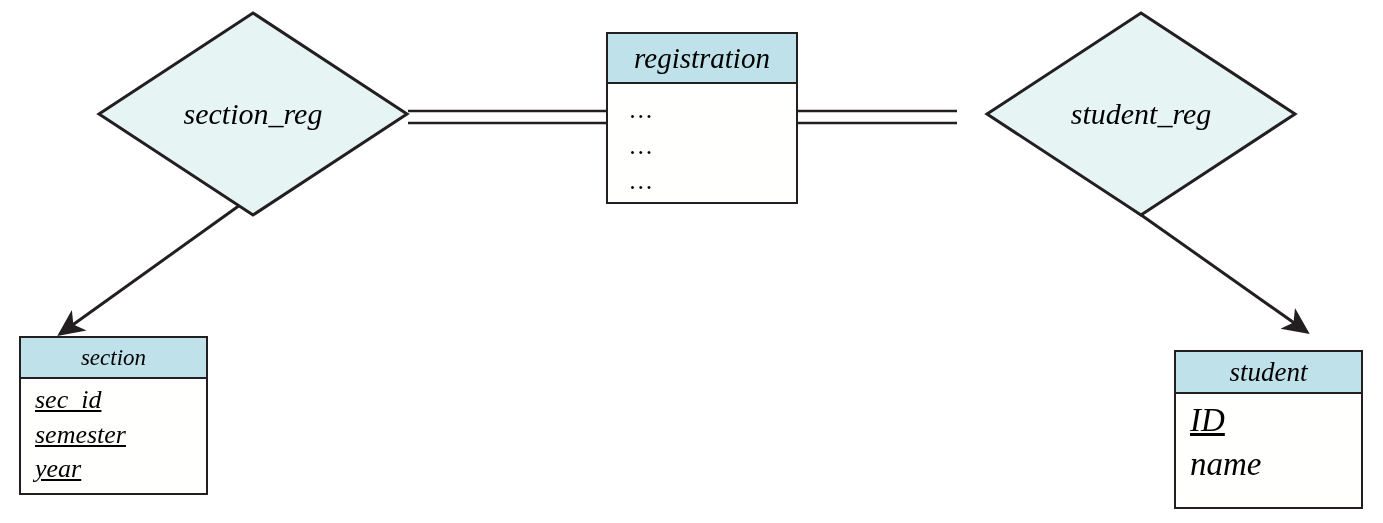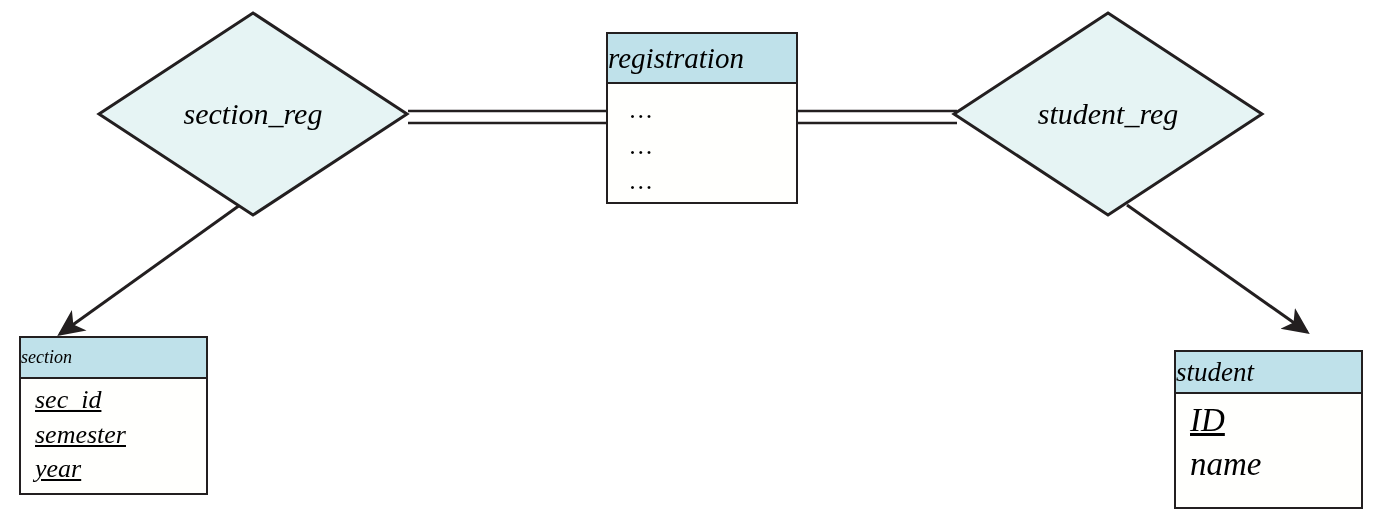--- a/index.html
+++ b/index.html
@@ -28,20 +28,21 @@
     position: absolute;
     box-sizing: border-box;
     border: 2.5px solid #231f20;
     background: #fffffd;
     z-index: 5;
   }
   .entity-header {
     box-sizing: border-box;
     background: #bfe1ea;
     border-bottom: 2.5px solid #231f20;
+    text-align: center;
     font-style: italic;
     color: #000000;
     white-space: nowrap;
   }
   .entity-attrs {
     box-sizing: border-box;
     padding: 4px 0 6px 14px;
   }
   .attr {
     font-style: italic;
@@ -79,21 +80,21 @@
   
   #section-box {
     left: 19px;
     top: 336px;
     width: 189px;
     height: 159px;
   }
   #section-box .entity-header {
     height: 41px;
     line-height: 39px;
-    font-size: 18px;
+    font-size: 23px;
   }
   #section-box .attr {
     font-size: 26px;
     line-height: 1.33;
   }
 
   
   #student-box {
     left: 1174px;
     top: 334px;
@@ -136,21 +137,21 @@
     pointer-events: none;
   }
   #section-reg-diamond {
     left: 97px;
     top: 11px;
     width: 312px;
     height: 206px;
     text-align: right;
   }
   #student-reg-diamond {
-    left: 952px;
+    left: 985px;
     top: 11px;
     width: 312px;
     height: 206px;
   }
 </style>
 </head>
 <body>
 
 <div id="canvas">
 

